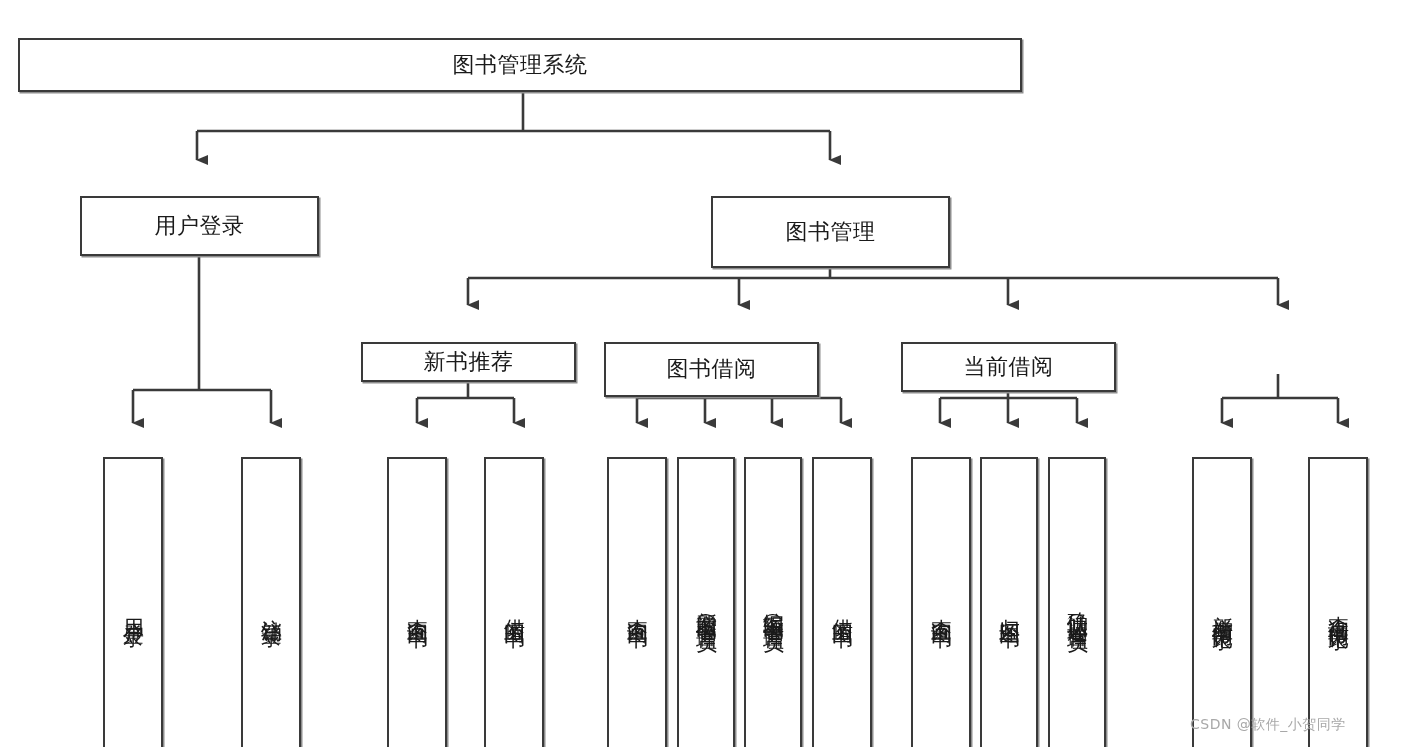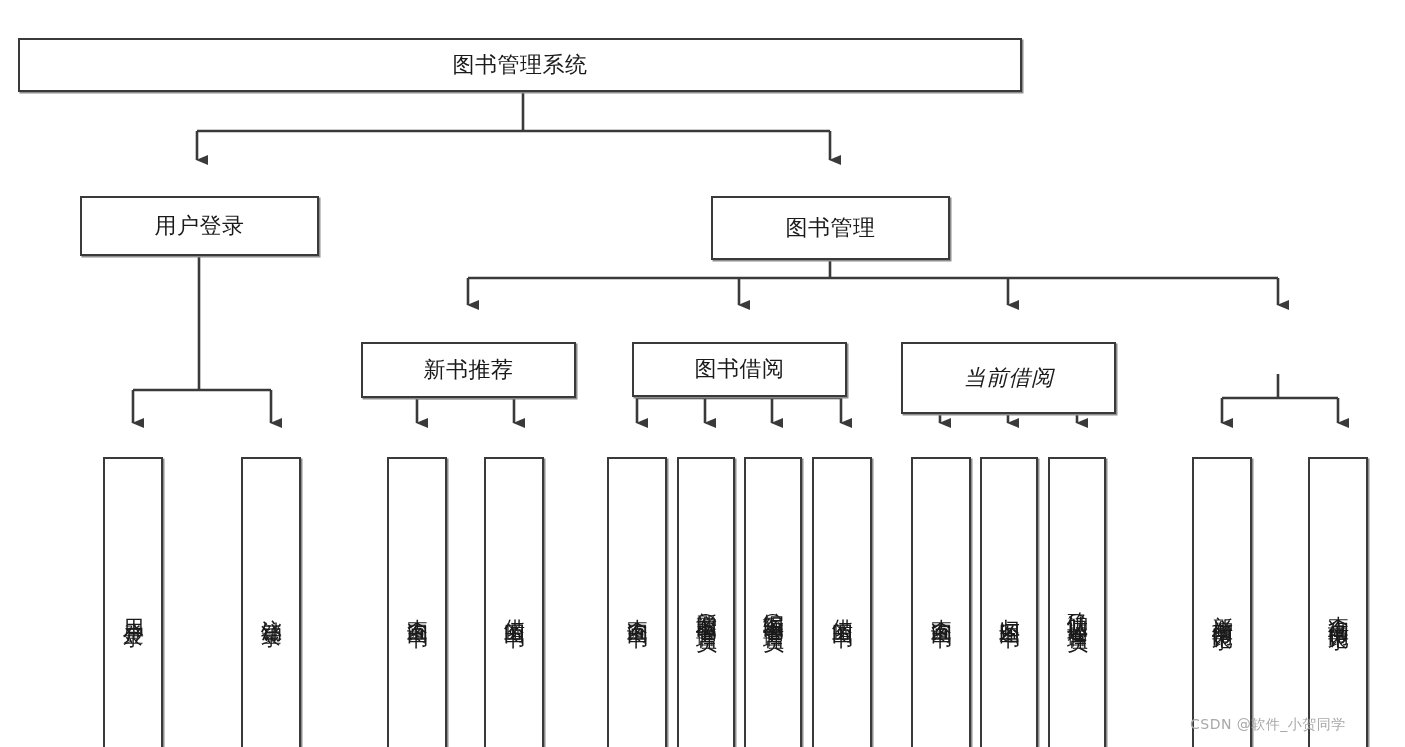--- a/index.html
+++ b/index.html
@@ -119,31 +119,31 @@
     </g>
   </svg>
 
   <div class="node horiz" style="left:18px; top:14px; width:1004px; height:54px;">
     <span class="node-label">图书管理系统</span>
   </div>
 
   <div class="node horiz" style="left:80px; top:172px; width:239px; height:60px;">
     <span class="node-label">用户登录</span>
   </div>
-  <div class="node horiz" style="left:711px; top:172px; width:239px; height:64px;">
+  <div class="node horiz" style="left:711px; top:172px; width:239px; height:72px;">
     <span class="node-label">图书管理</span>
   </div>
 
-  <div class="node horiz" style="left:361px; top:318px; width:215px; height:56px;">
+  <div class="node horiz" style="left:361px; top:318px; width:215px; height:40px;">
     <span class="node-label">新书推荐</span>
   </div>
-  <div class="node horiz" style="left:632px; top:318px; width:215px; height:55px;">
+  <div class="node horiz" style="left:604px; top:318px; width:215px; height:55px;">
     <span class="node-label">图书借阅</span>
   </div>
-  <div class="node horiz" style="left:901px; top:318px; width:215px; height:72px;font-style:italic;">
+  <div class="node horiz" style="left:901px; top:318px; width:215px; height:50px;">
     <span class="node-label">当前借阅</span>
   </div>
 
   <div class="node vert" style="left:103px; top:433px; width:60px; height:302px;">
     <span class="node-label">用户登录</span>
   </div>
   <div class="node vert" style="left:241px; top:433px; width:60px; height:302px;">
     <span class="node-label">注销登录</span>
   </div>
 

